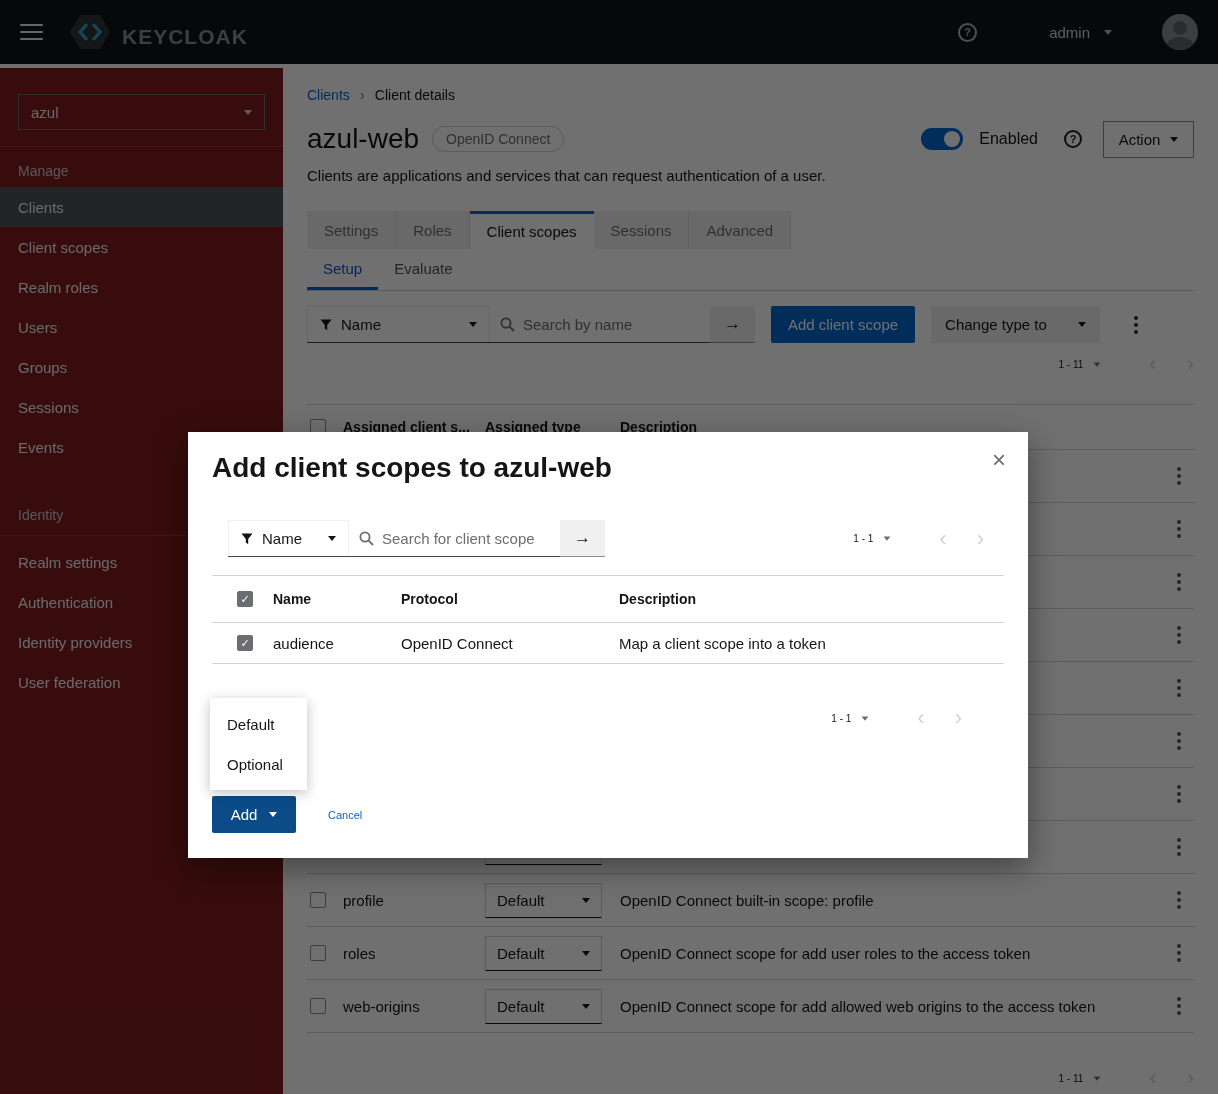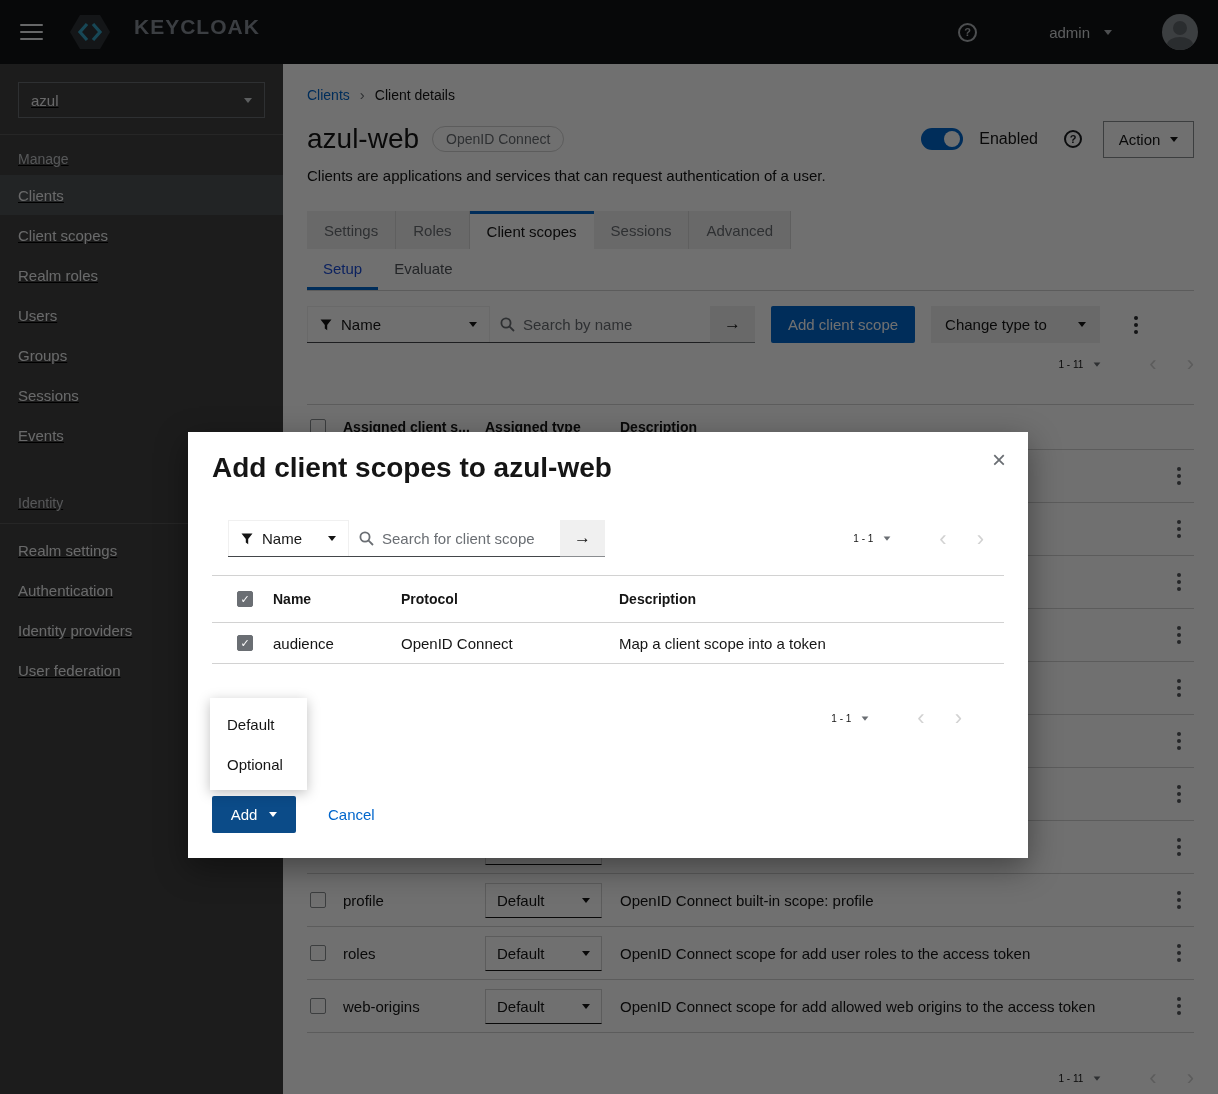--- a/index.html
+++ b/index.html
@@ -4,33 +4,33 @@
 <style>
   * { box-sizing: border-box; margin: 0; padding: 0; }
   html,body { width:1218px; height:1094px; overflow:hidden; }
   body { font-family:"Liberation Sans","DejaVu Sans",sans-serif; background:#fff; position:relative; }
   .page { position:absolute; inset:0; }
 
   
   .topbar { position:absolute; top:0; left:0; right:0; height:64px; background:#111315; display:flex; align-items:center; padding:0 20px; z-index:2; }
   .hamburger { width:23px; cursor:pointer; }
   .hamburger i { display:block; height:2.5px; background:#e8eaec; margin:4.5px 0; border-radius:1px; }
-  .brand { display:flex; align-items:flex-start; gap:24px; margin-left:27px; }
+  .brand { display:flex; align-items:flex-end; gap:12px; margin-left:27px; }
   .brand-text { font-size:21px; font-weight:700; letter-spacing:1px; color:#868d96; }
   .topbar-right { margin-left:auto; display:flex; align-items:center; }
   .help-circle { width:19px; height:19px; border:2px solid #b0b4b8; border-radius:50%; color:#b0b4b8; font-size:11px; font-weight:700; display:flex; align-items:center; justify-content:center; }
   .topbar .username { color:#d2d5d8; font-size:15px; margin-left:72px; }
   .caret { display:inline-block; width:0; height:0; border-left:4px solid transparent; border-right:4px solid transparent; border-top:5px solid currentColor; }
   .topbar .caret { color:#b0b4b8; margin-left:14px; }
   .avatar { width:36px; height:36px; border-radius:50%; background:#8a8f94; margin-left:50px; position:relative; overflow:hidden; }
   .avatar .head { position:absolute; left:11px; top:7px; width:14px; height:14px; border-radius:50%; background:#61666b; }
   .avatar .body { position:absolute; left:5px; top:23px; width:26px; height:16px; border-radius:50% 50% 0 0; background:#61666b; }
 
   
-  .sidebar { position:absolute; left:0; top:56px; bottom:0; width:283px; background:#404040; z-index:1;text-decoration:underline; }
+  .sidebar { position:absolute; left:0; top:68px; bottom:0; width:283px; background:#7f1d1d; z-index:1; }
   .realm-box { margin:26px 18px 0; height:36px; border:1px solid #6a6e73; display:flex; align-items:center; padding:0 12px; color:#ececee; font-size:15px; cursor:pointer; }
   .realm-box .caret { margin-left:auto; color:#d2d5d8; }
   .sidebar-divider { margin-top:16px; border-bottom:1px solid rgba(255,255,255,0.13); }
   .nav-group-title { padding:16px 18px 8px; font-size:14px; color:#c3c6c9; }
   .nav-group.divided .nav-group-title { padding-top:40px; padding-bottom:12px; border-bottom:1px solid rgba(255,255,255,0.13); margin-bottom:6px; }
   .nav-item { height:40px; display:flex; align-items:center; padding-left:18px; font-size:15px; color:#eef0f1; cursor:pointer; }
   .nav-item.active { background:#4f5255; }
 
   
   .content { position:absolute; left:283px; top:64px; right:0; bottom:0; background:#fff; padding:0 24px; }
@@ -111,21 +111,21 @@
   .mcol-check { width:36px; padding-left:25px; box-sizing:content-box; display:flex; }
   .mcol-name { width:128px; }
   .mcol-protocol { width:218px; }
   .mcol-desc { flex:1; }
   .type-menu { position:absolute; left:22px; top:266px; width:97px; background:#fff; box-shadow:0 3px 12px rgba(0,0,0,0.25); padding:6px 0; z-index:5; }
   .type-menu .menu-item { height:40px; display:flex; align-items:center; padding-left:17px; font-size:15px; color:#151515; cursor:pointer; }
   .modal-pagi-bottom { position:absolute; right:66px; top:268px; height:36px; }
   .modal-footer { position:absolute; left:24px; top:364px; display:flex; align-items:center; }
   .add-btn { width:84px; height:37px; background:#0b4b88; color:#fff; border:none; border-radius:2px; font-size:15px; display:flex; align-items:center; justify-content:center; gap:12px; cursor:pointer; }
   .add-btn .caret { color:#fff; }
-  .cancel-link { margin-left:32px; font-size:15px; color:#0066cc; cursor:pointer; }
+  .cancel-link { margin-left:32px; font-size:11px; color:#0066cc; cursor:pointer; }
 </style>
 </head>
 <body>
 
 <div class="page">
 
   <header class="topbar">
     <span class="hamburger">
         <i></i>
         <i></i>

